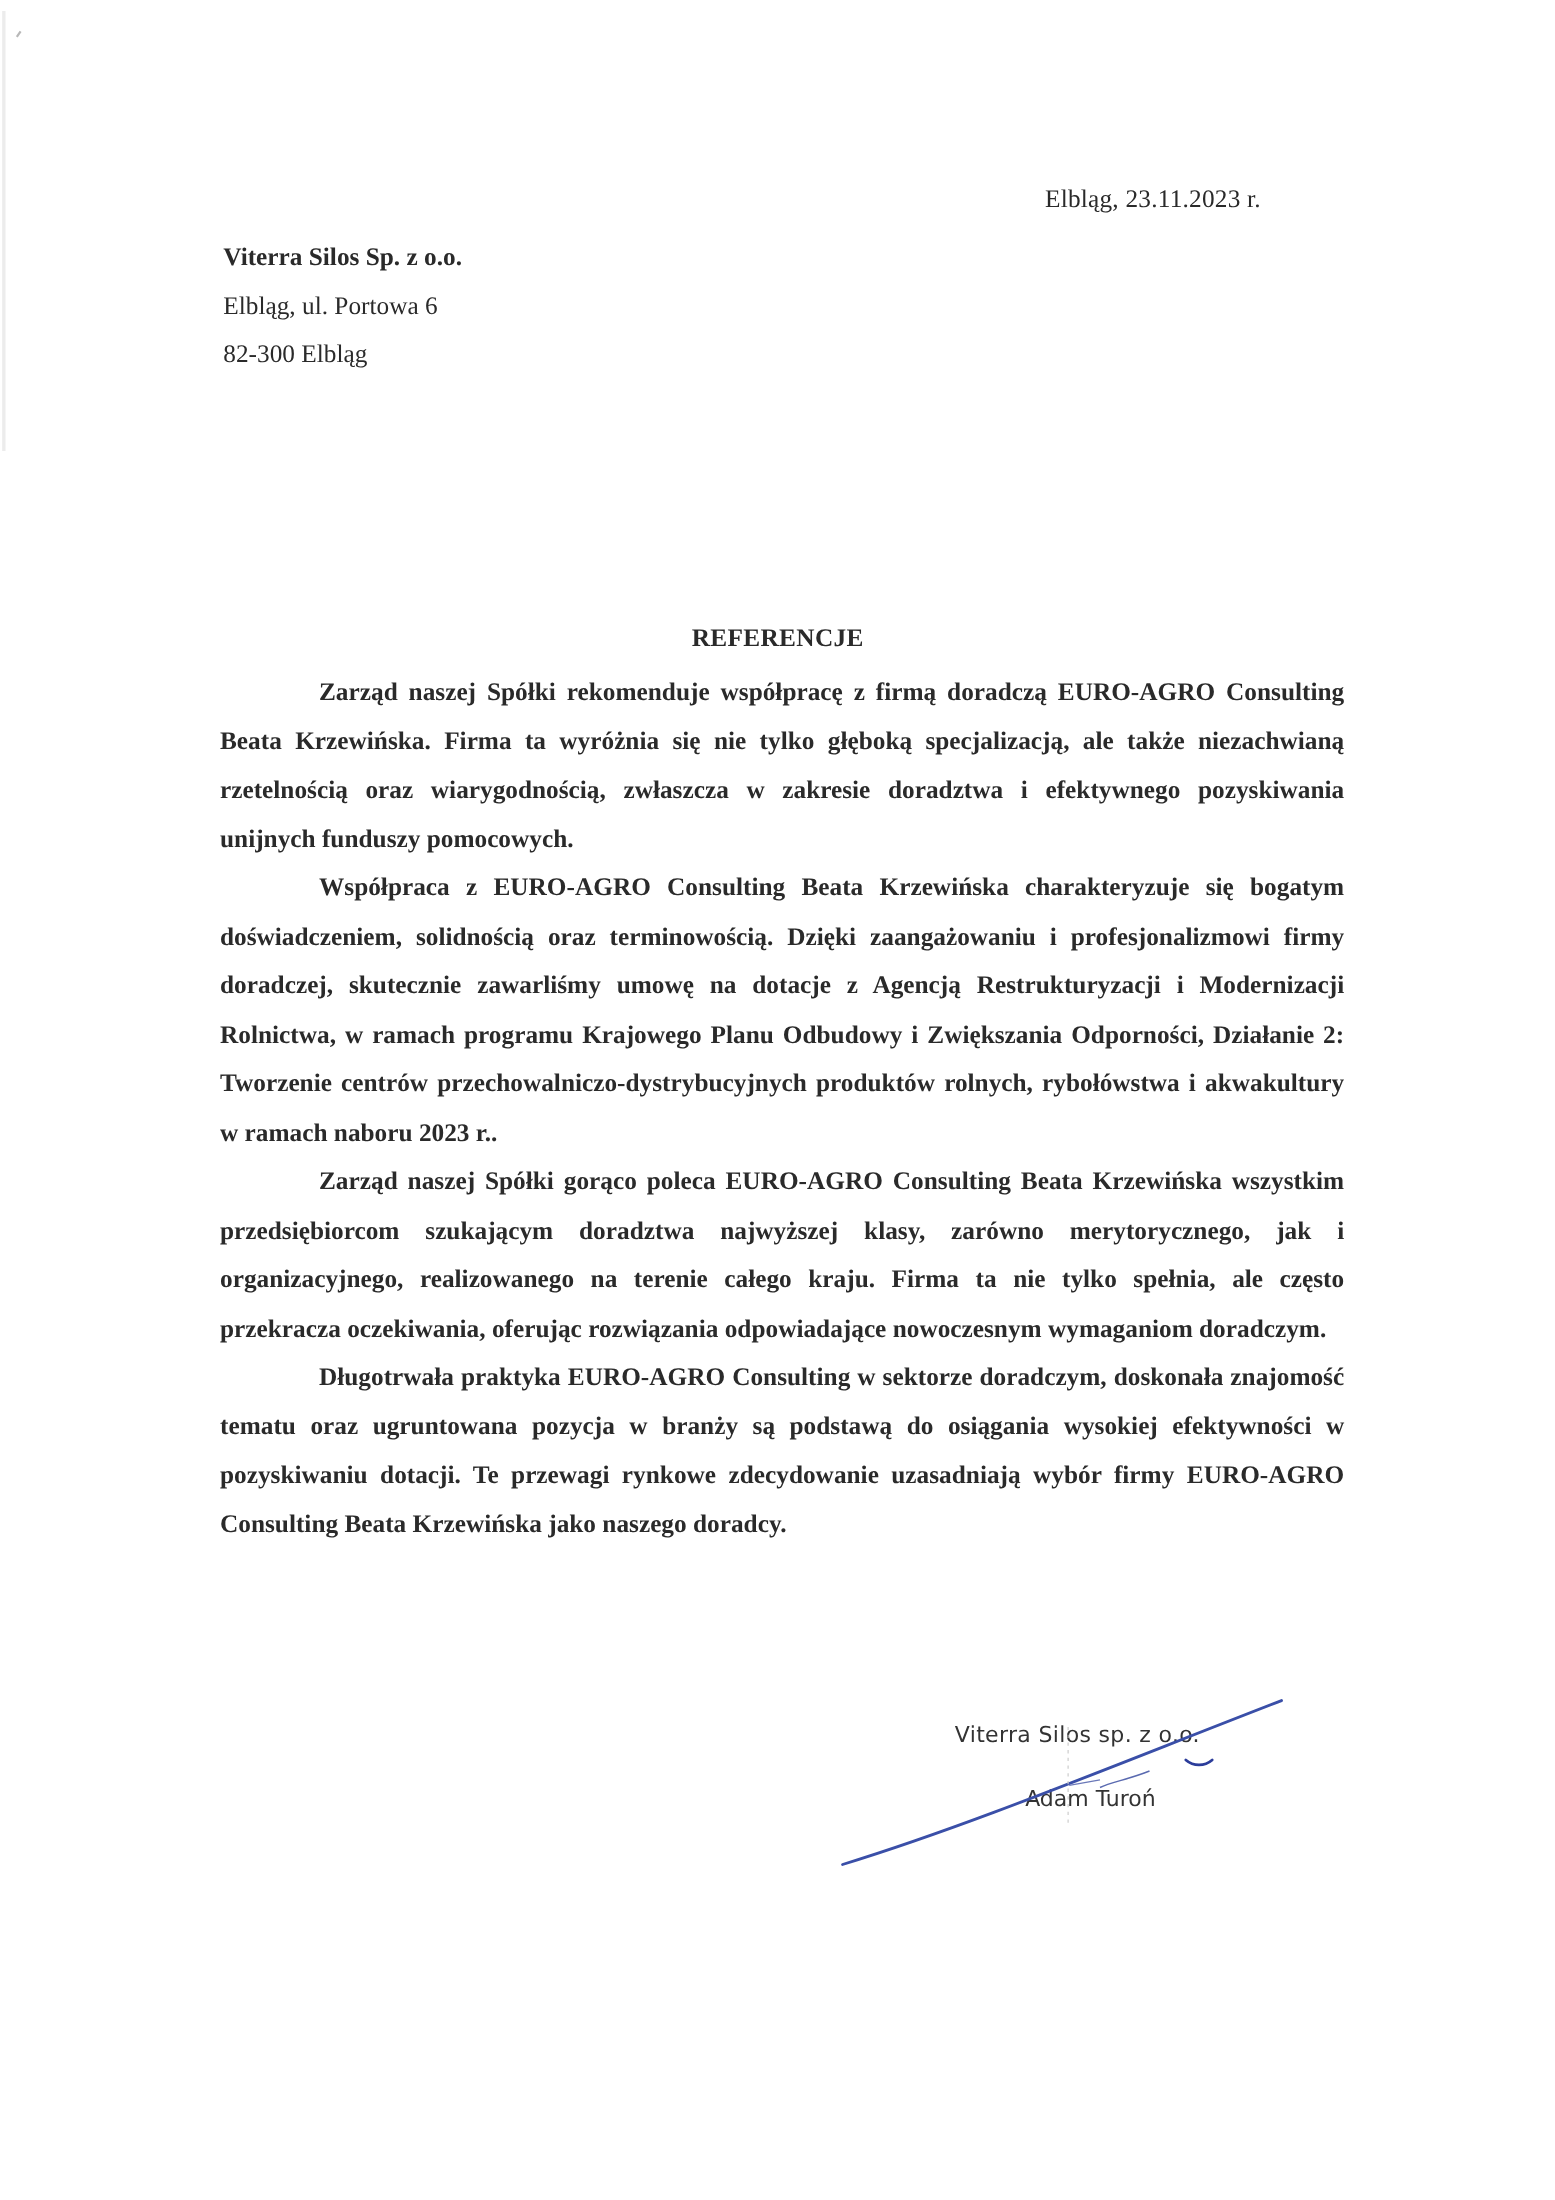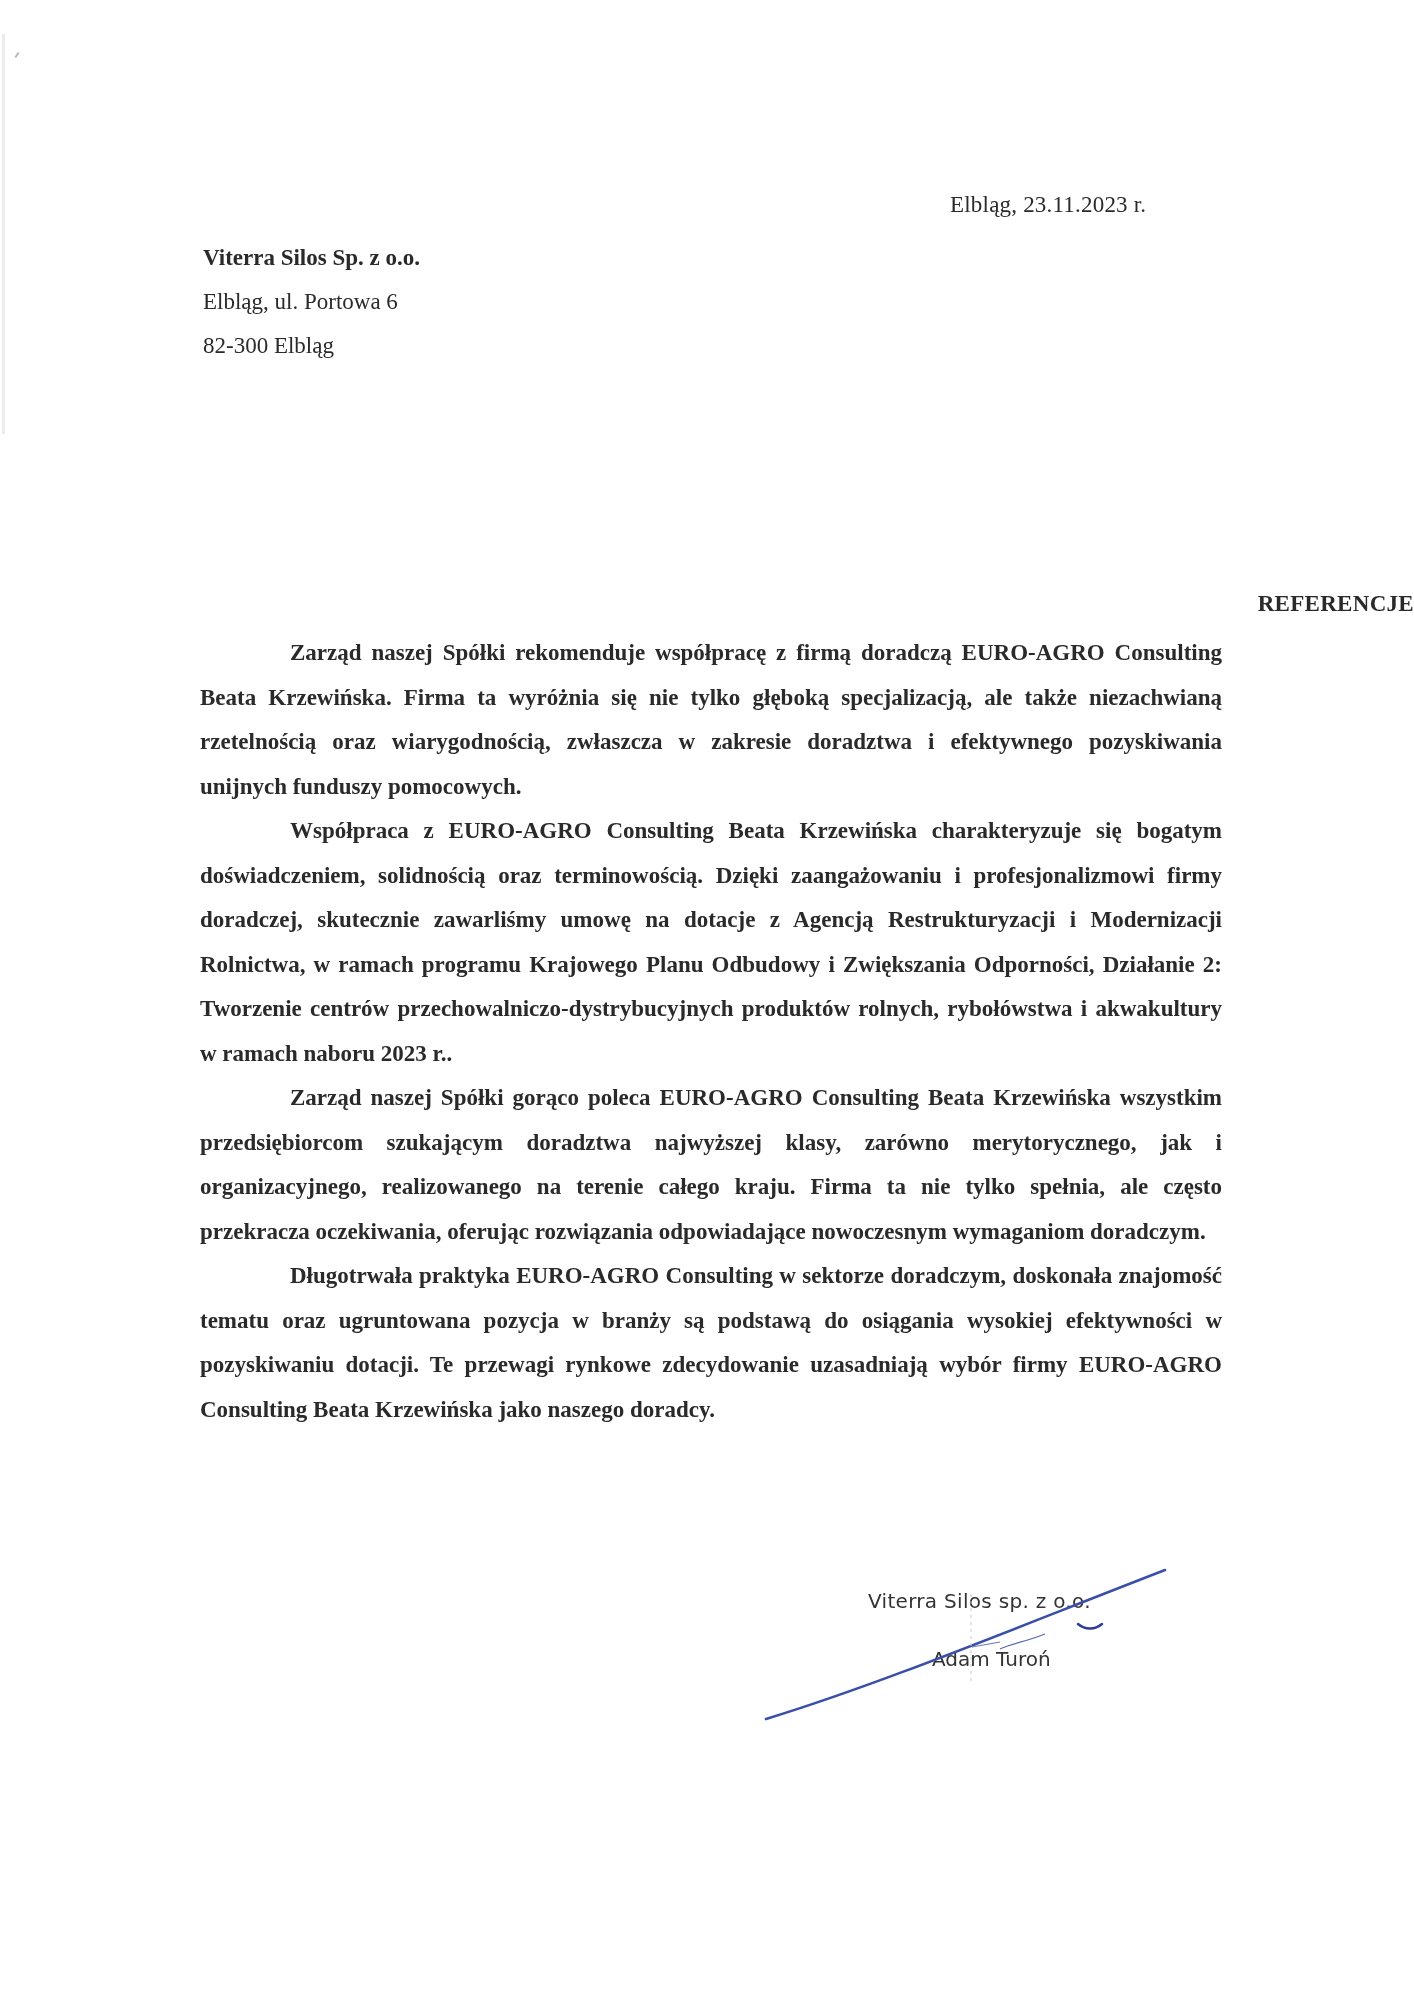--- a/index.html
+++ b/index.html
@@ -1,29 +1,29 @@
 <!DOCTYPE html>
 <html><head>
 <meta charset="utf-8">
 <style>
   html, body { margin: 0; padding: 0; background: #ffffff; }
   body { width: 1414px; height: 2000px; position: relative; overflow: hidden; }
   .page { position: absolute; inset: 0; background: #ffffff; color: #2a2a2a;
-          font-family: "Liberation Serif", serif; margin-top: 24px; }
+          font-family: "Liberation Serif", serif; }
   .scan-edge { position: absolute; left: 2px; top: 10px; width: 3px; height: 400px;
                background: #ececec; }
   .scan-mark { position: absolute; left: 14px; top: 30px; width: 6px; height: 2px;
                background: #b8b8b8; transform: rotate(-55deg); }
   .abs { position: absolute; white-space: nowrap; }
   .date { left: 950px; top: 168px; font-size: 23px; letter-spacing: 0.2px; }
   .sender { left: 203px; top: 212px; font-size: 23px; line-height: 44px; }
   .sender .name { font-weight: bold; }
   .recipient { left: 684px; top: 390px; font-size: 23px; line-height: 44px; }
   .recipient .name { font-weight: bold; }
-  .title { left: 0; width: 1414px; top: 567px; text-align: right; font-size: 23px;
+  .title { left: 0; width: 1414px; top: 567px; text-align: center; font-size: 23px;
            font-weight: bold; letter-spacing: 0.3px; }
   .body { position: absolute; left: 200px; top: 607px; width: 1022px; font-size: 23px;
           line-height: 44.5px; text-align: justify; font-weight: bold; }
   .body p { margin: 0; text-indent: 90px; }
   .stamp { position: absolute; left: 868px; top: 1565px; font-family: "DejaVu Sans", sans-serif;
            font-size: 20px; color: #333; letter-spacing: 0.3px; white-space: nowrap; }
   .stamp2 { position: absolute; left: 932px; top: 1623px; font-family: "DejaVu Sans", sans-serif;
             font-size: 20px; color: #333; white-space: nowrap; }
   .sig { position: absolute; left: 0; top: 0; width: 1414px; height: 2000px; pointer-events: none; }
 </style>

